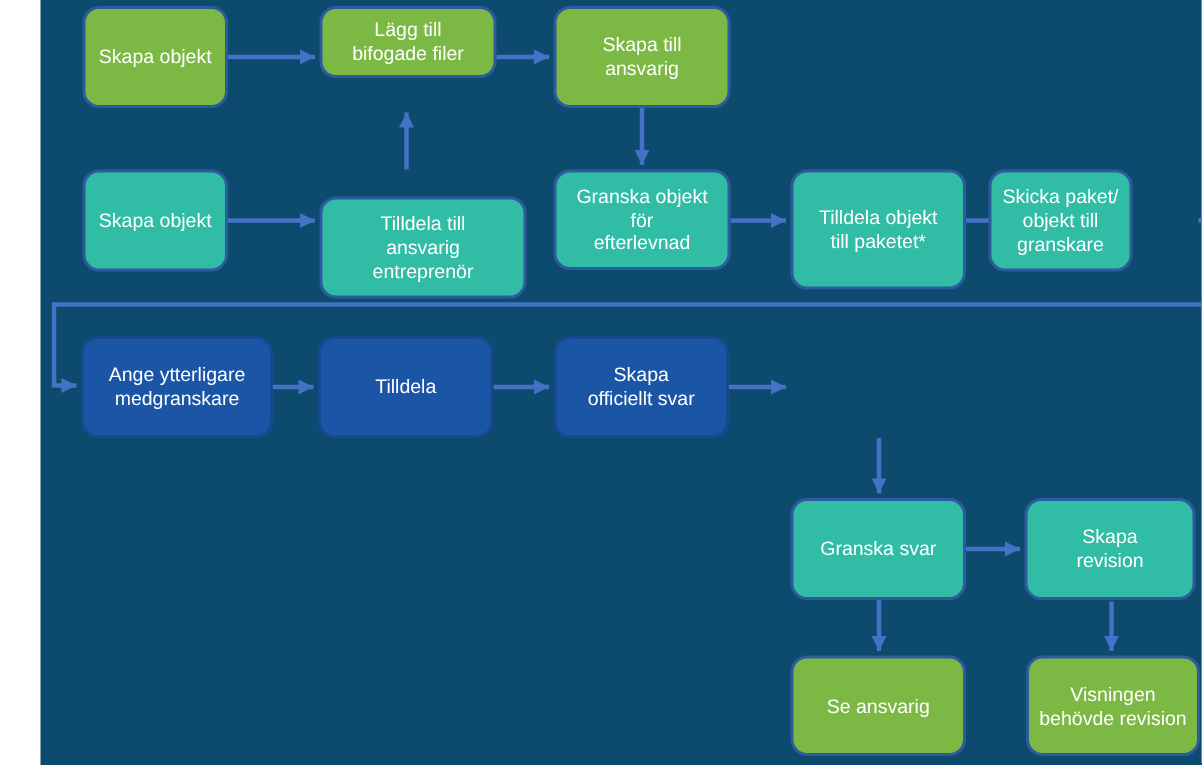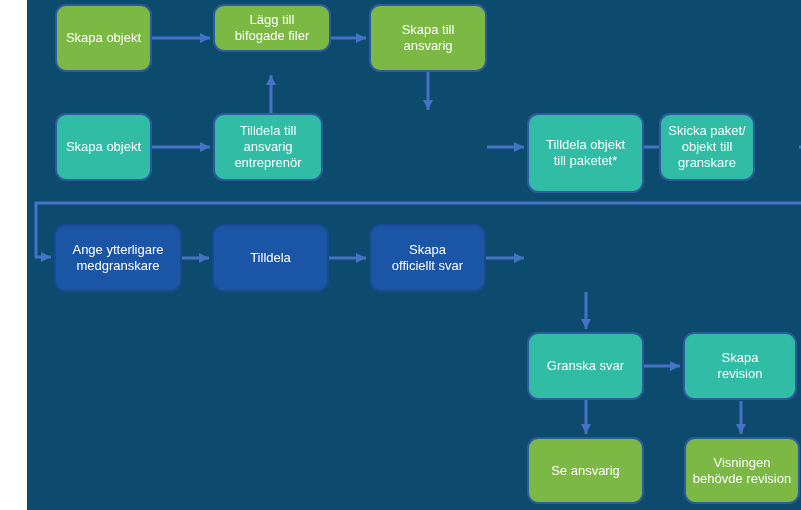--- a/index.html
+++ b/index.html
@@ -49,23 +49,26 @@
     <line class="edge" x1="714" y1="401" x2="714" y2="434" marker-end="url(#ah)"></line>
   </svg>
 
   <div class="node green" style="left:28px;top:4px;width:97px;height:68px">Skapa objekt</div>
   <div class="node green" style="left:186px;top:4px;width:118px;height:48px">Lägg till
 bifogade filer</div>
   <div class="node green" style="left:342px;top:4px;width:118px;height:68px">Skapa till
 ansvarig</div>
 
   <div class="node teal" style="left:28px;top:113px;width:97px;height:68px">Skapa objekt</div>
-  <div class="node teal" style="left:186px;top:113px;width:110px;height:68px">Tilldela till
+  <div class="node teal" style="left:186px;top:131px;width:138px;height:68px">Tilldela till
 ansvarig
 entreprenör</div>
+  <div class="node teal" style="left:342px;top:113px;width:118px;height:67px">Granska objekt
+för
+efterlevnad</div>
   <div class="node teal" style="left:500px;top:113px;width:117px;height:80px">Tilldela objekt
 till paketet*</div>
   <div class="node teal" style="left:632px;top:113px;width:96px;height:68px">Skicka paket/
 objekt till
 granskare</div>
 
   <div class="node blue" style="left:27px;top:224px;width:128px;height:68px">Ange ytterligare
 medgranskare</div>
   <div class="node blue" style="left:185px;top:224px;width:117px;height:68px">Tilldela</div>
   <div class="node blue" style="left:342px;top:224px;width:117px;height:68px">Skapa

